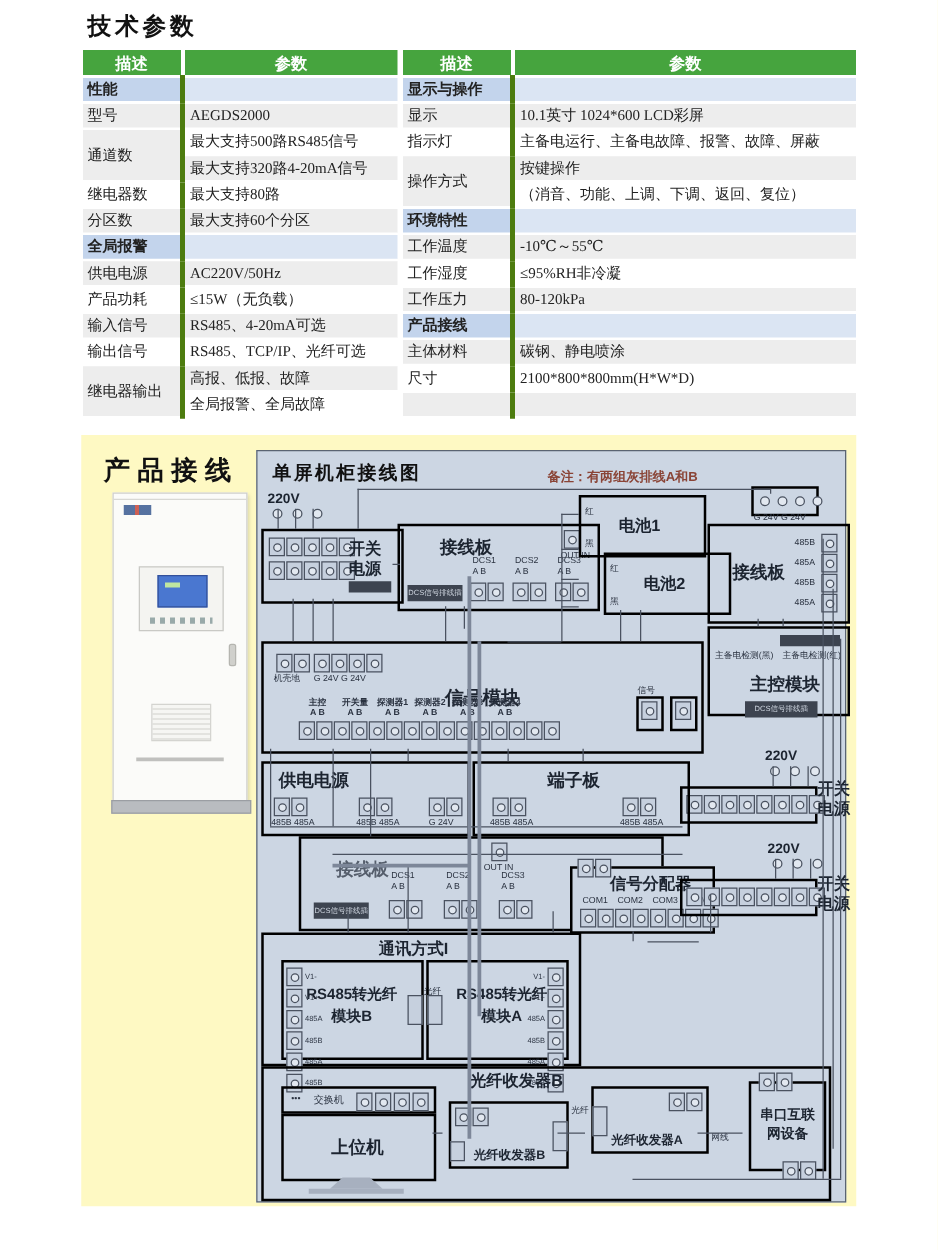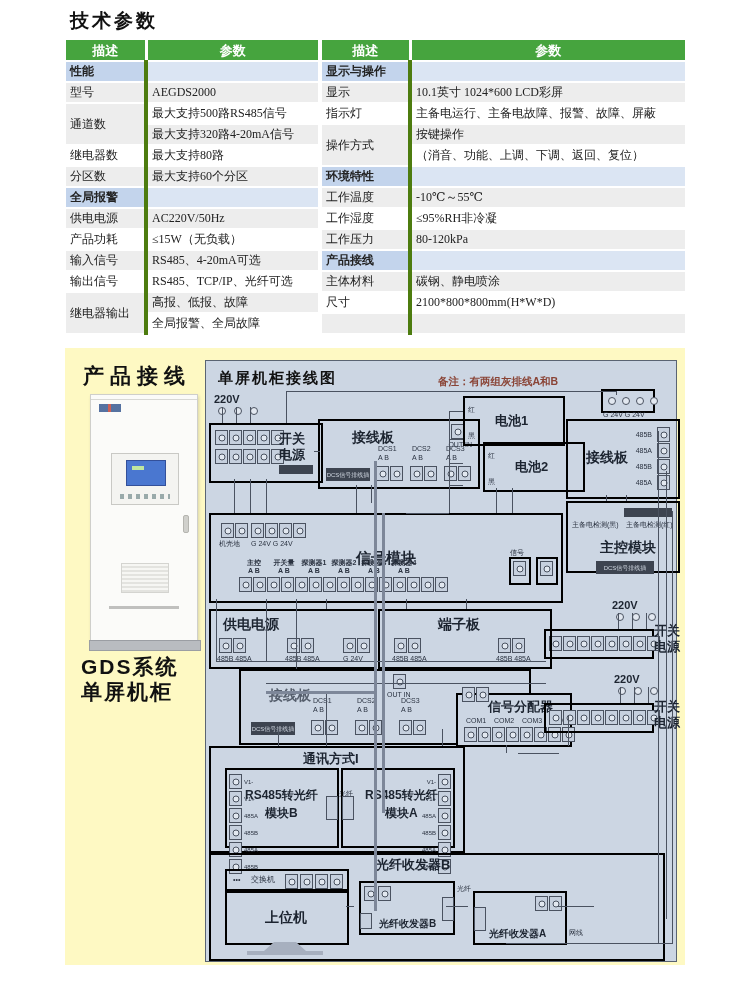--- a/index.html
+++ b/index.html
@@ -217,24 +217,20 @@
         <div class="cab-screen">
             <i></i>
           </div>
         <div class="cab-btns"></div>
       </div>
       <div class="cab-handle"></div>
       <div class="cab-vent"></div>
       <div class="cab-name"></div>
       <div class="cab-base"></div>
     </div>
-    <div class="cab-caption">
-      <div>GDS系统</div>
-      <div>单屏机柜</div>
-    </div>
 
     <div class="diagram" id="dg">
       <div class="dg-title">单屏机柜接线图</div>
       <div class="dg-note">备注：有两组灰排线A和B</div>
 
       <div class="lbl f11" style="left:8px;top:32px;">220V</div>
       <div class="circrow" style="left:12px;top:46px;">
           <i></i>
           <i></i>
           <i></i>
@@ -612,28 +608,42 @@
         <div class="blk" style="left:148px;top:26px;width:92px;height:50px;">
           <div class="vcells" style="left:3px;top:3px;flex-direction:row;gap:1px;">
               <span class="tc"></span>
               <span class="tc"></span>
             </div>
           <div class="port" style="left:-1px;bottom:4px;height:14px;"></div>
           <div class="port" style="right:-1px;top:14px;"></div>
           <div class="lbl f10" style="left:18px;top:34px;">光纤收发器B</div>
         </div>
         <div class="tiny" style="left:246px;top:30px;">光纤</div>
-        <div class="blk" style="left:262px;top:36px;width:90px;height:50px;">
+        <div class="blk" style="left:262px;top:14px;width:90px;height:50px;">
           <div class="port" style="left:-1px;top:14px;"></div>
           <div class="vcells" style="right:3px;top:3px;flex-direction:row;gap:1px;">
               <span class="tc"></span>
               <span class="tc"></span>
             </div>
           <div class="lbl f10" style="left:14px;top:34px;">光纤收发器A</div>
           <div class="tiny" style="right:-18px;top:36px;">网线</div>
+        </div>
+        <div class="blk" style="left:388px;top:10px;width:58px;height:68px;">
+          <div class="vcells" style="left:6px;top:-9px;flex-direction:row;gap:1px;">
+              <span class="tc"></span>
+              <span class="tc"></span>
+            </div>
+          <div class="lbl f11" style="left:7px;top:18px;line-height:1.4;text-align:center;">
+            <div>串口互联</div>
+              <div>网设备</div>
+          </div>
+          <div class="vcells" style="right:6px;bottom:-9px;flex-direction:row;gap:1px;">
+              <span class="tc"></span>
+              <span class="tc"></span>
+            </div>
         </div>
       </div>
 
       <div id="wires">
           <div class="w" style="left: 16px; top: 46px; width: 1px; height: 16px;"></div>
           <div class="w" style="left: 30px; top: 46px; width: 1px; height: 16px;"></div>
           <div class="w" style="left: 44px; top: 46px; width: 1px; height: 16px;"></div>
           <div class="w" style="left: 80px; top: 30px; width: 330px; height: 1px;"></div>
           <div class="w" style="left: 80px; top: 30px; width: 1px; height: 32px;"></div>
           <div class="w" style="left: 410px; top: 30px; width: 1px; height: 4px;"></div>

